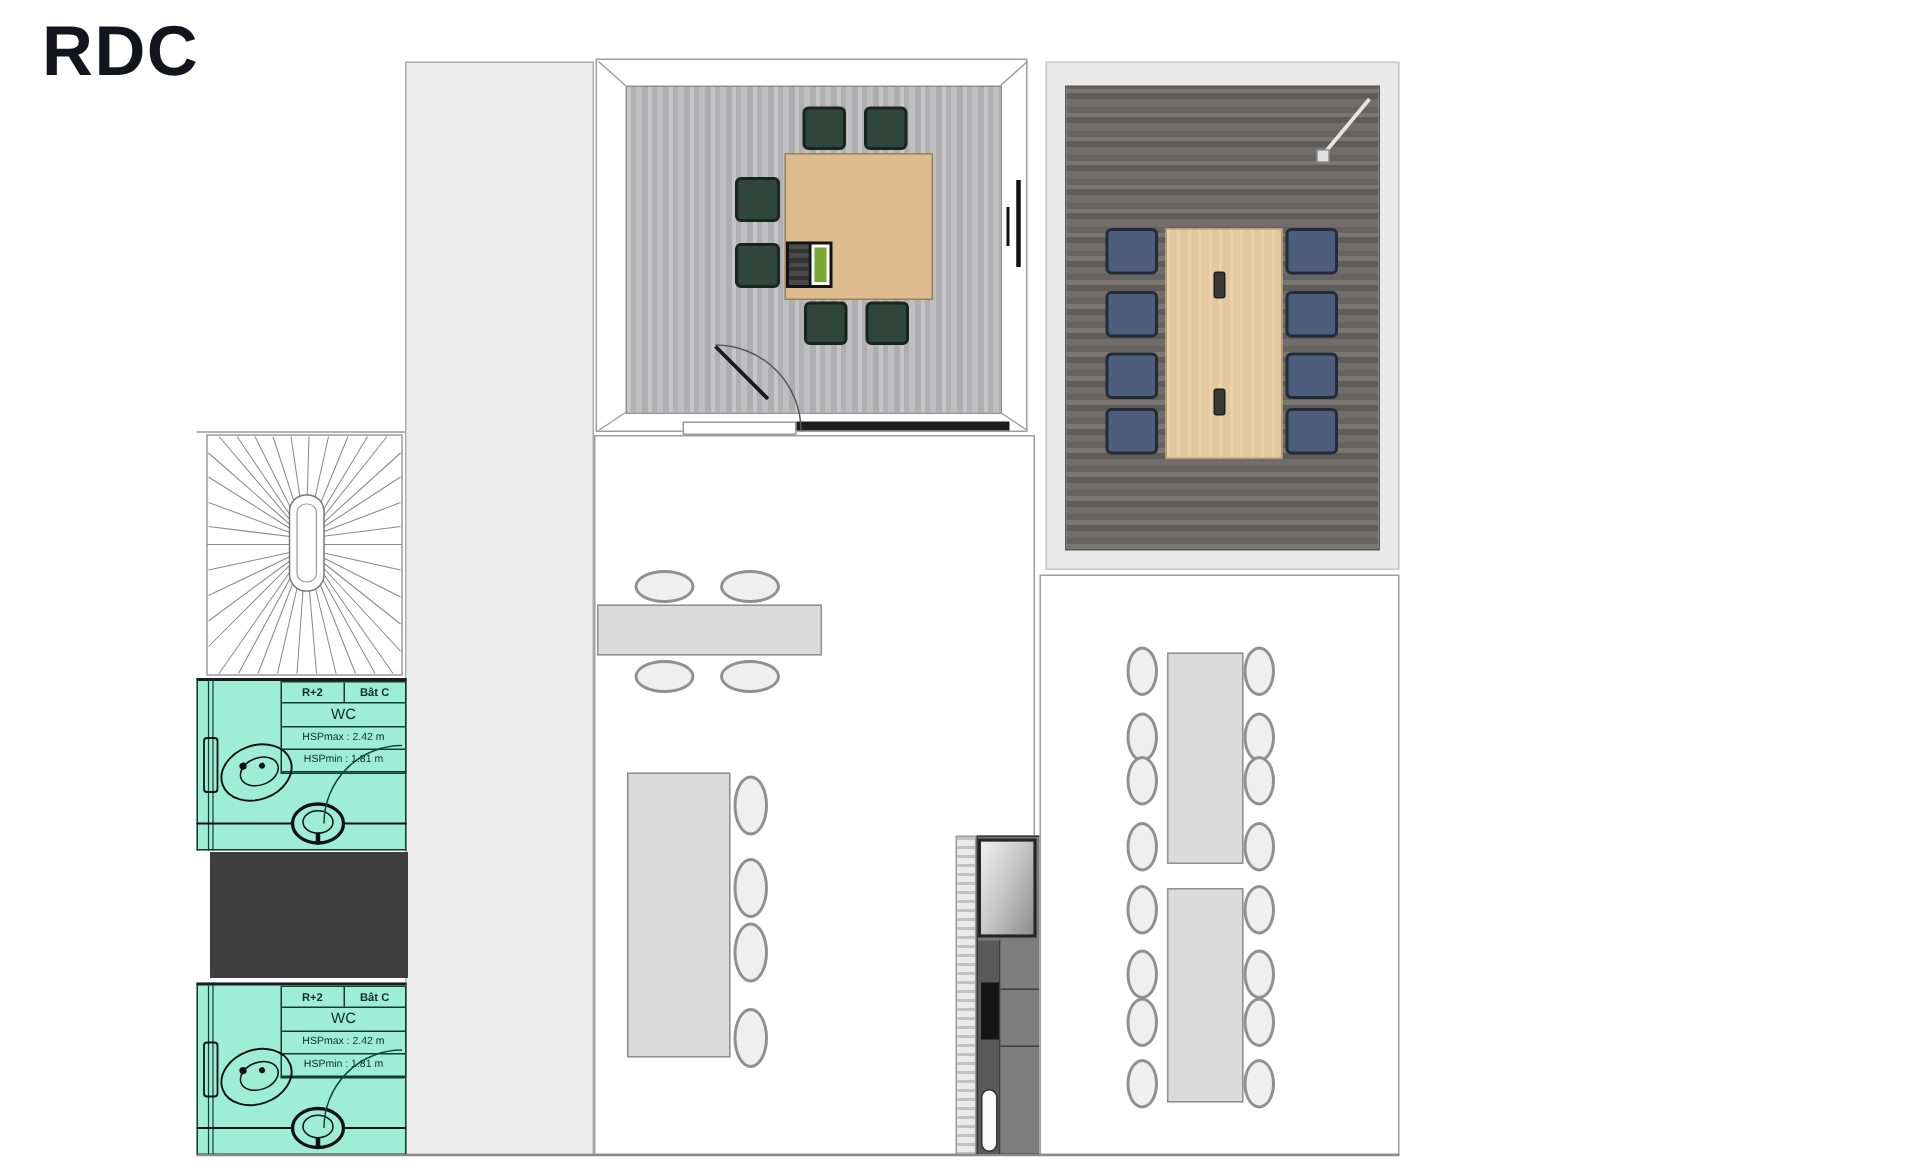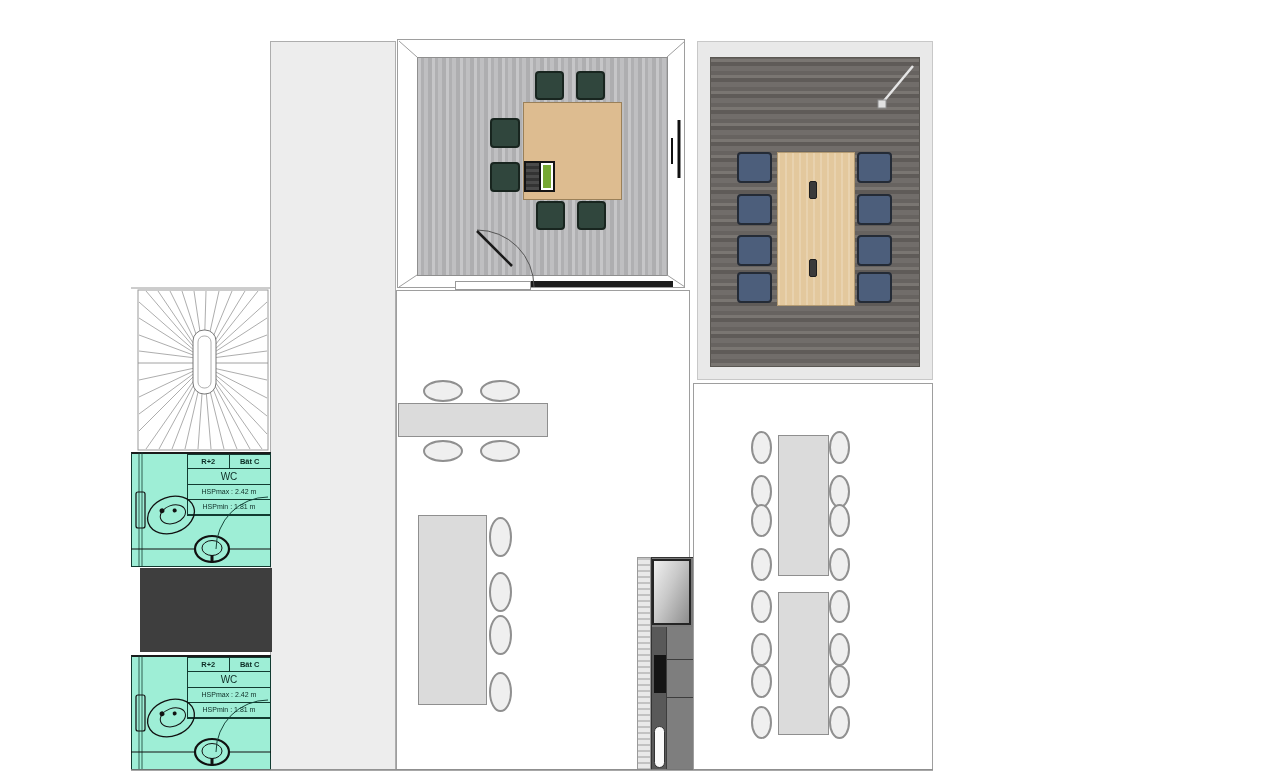--- a/index.html
+++ b/index.html
@@ -54,20 +54,21 @@
     background-image:repeating-linear-gradient(0deg,#4a4a4a 0 3px,#333 3px 6px);}
   .dev-grn{position:absolute;left:17px;top:2px;width:12px;height:27px;background:#fff;}
   .dev-grn::after{content:"";position:absolute;left:2px;top:2px;right:2px;bottom:2px;background:#76A832;}
   .overlay{position:absolute;left:0;top:0;pointer-events:none;}
 </style>
 </head>
 <body>
 
 <div class="plan">
 
+  <div class="abs title">RDC</div>
 
   <div class="abs corridor" style="left:270px;top:41px;width:126px;height:729px;"></div>
 
   <div class="abs room" style="left:397px;top:39px;width:288px;height:249px;"></div>
   <div class="abs floor-a" style="left:417px;top:57px;width:251px;height:219px;"></div>
   <div class="abs chair-g" style="left:535px;top:71px;width:29px;height:29px;"></div>
   <div class="abs chair-g" style="left:576px;top:71px;width:29px;height:29px;"></div>
   <div class="abs chair-g" style="left:490px;top:118px;width:30px;height:30px;"></div>
   <div class="abs chair-g" style="left:490px;top:162px;width:30px;height:30px;"></div>
   <div class="abs chair-g" style="left:536px;top:201px;width:29px;height:29px;"></div>

